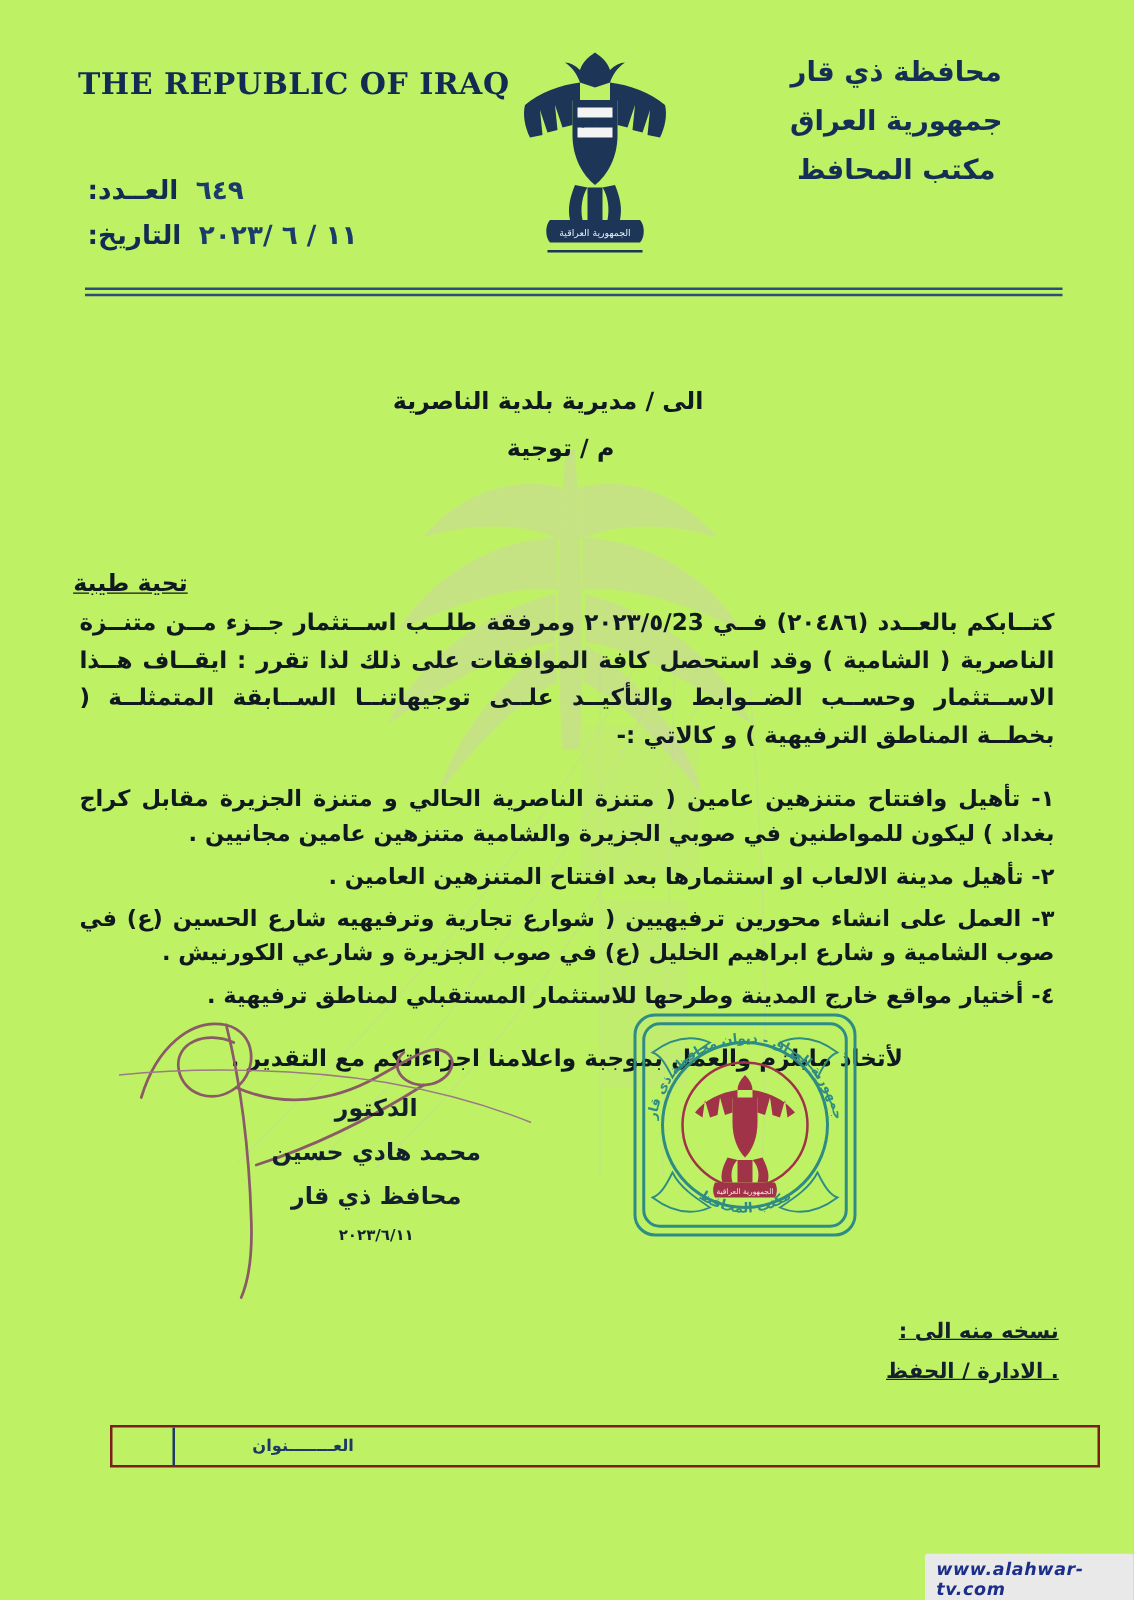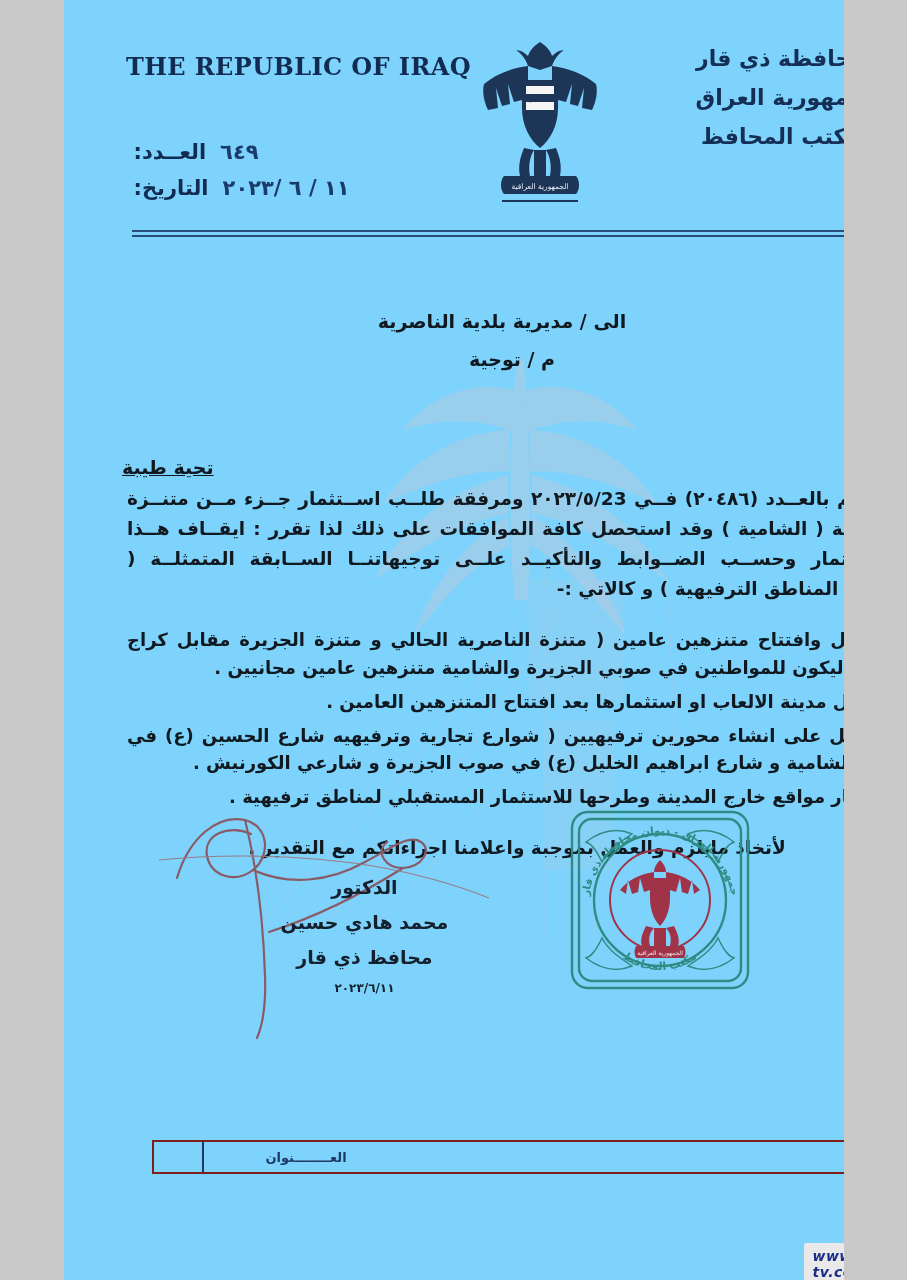--- a/index.html
+++ b/index.html
@@ -6,24 +6,24 @@
   html, body {
     margin: 0;
     padding: 0;
     background: #c9c9c9;
   }
   body {
     font-family: "DejaVu Sans", "Liberation Sans", sans-serif;
   }
   .page {
     position: relative;
-    width: 780px;
+    width: 907px;
     height: 1280px;
     margin: 0 auto;
-    background: #7dd3fc;
+    background: #bef264;
     overflow: hidden;
   }
   
   .watermark-palm {
     position: absolute;
     left: 218px;
     top: 300px;
     width: 470px;
     height: 470px;
     opacity: 0.30;
@@ -456,20 +456,24 @@
     <text x="98" y="153" font-size="6" text-anchor="middle" fill="#f2e4e7" font-family="DejaVu Sans, sans-serif">الجمهورية العراقية</text>
   </svg>
 
   <div class="signature-block">
     <div>الدكتور</div>
     <div>محمد هادي حسين</div>
     <div>محافظ ذي قار</div>
     <div class="sig-date">٢٠٢٣/٦/١١</div>
   </div>
 
+  <div class="copies">
+    <div class="c-title">نسخه منه الى :</div>
+    <div class="c-item">. الادارة / الحفظ</div>
+  </div>
 
   <div class="footer-table">
     <div class="ft-label">العــــــــنوان</div>
   </div>
 
   <div class="site-watermark">www.alahwar-tv.com</div>
 
 </div>
 
 </body></html>

